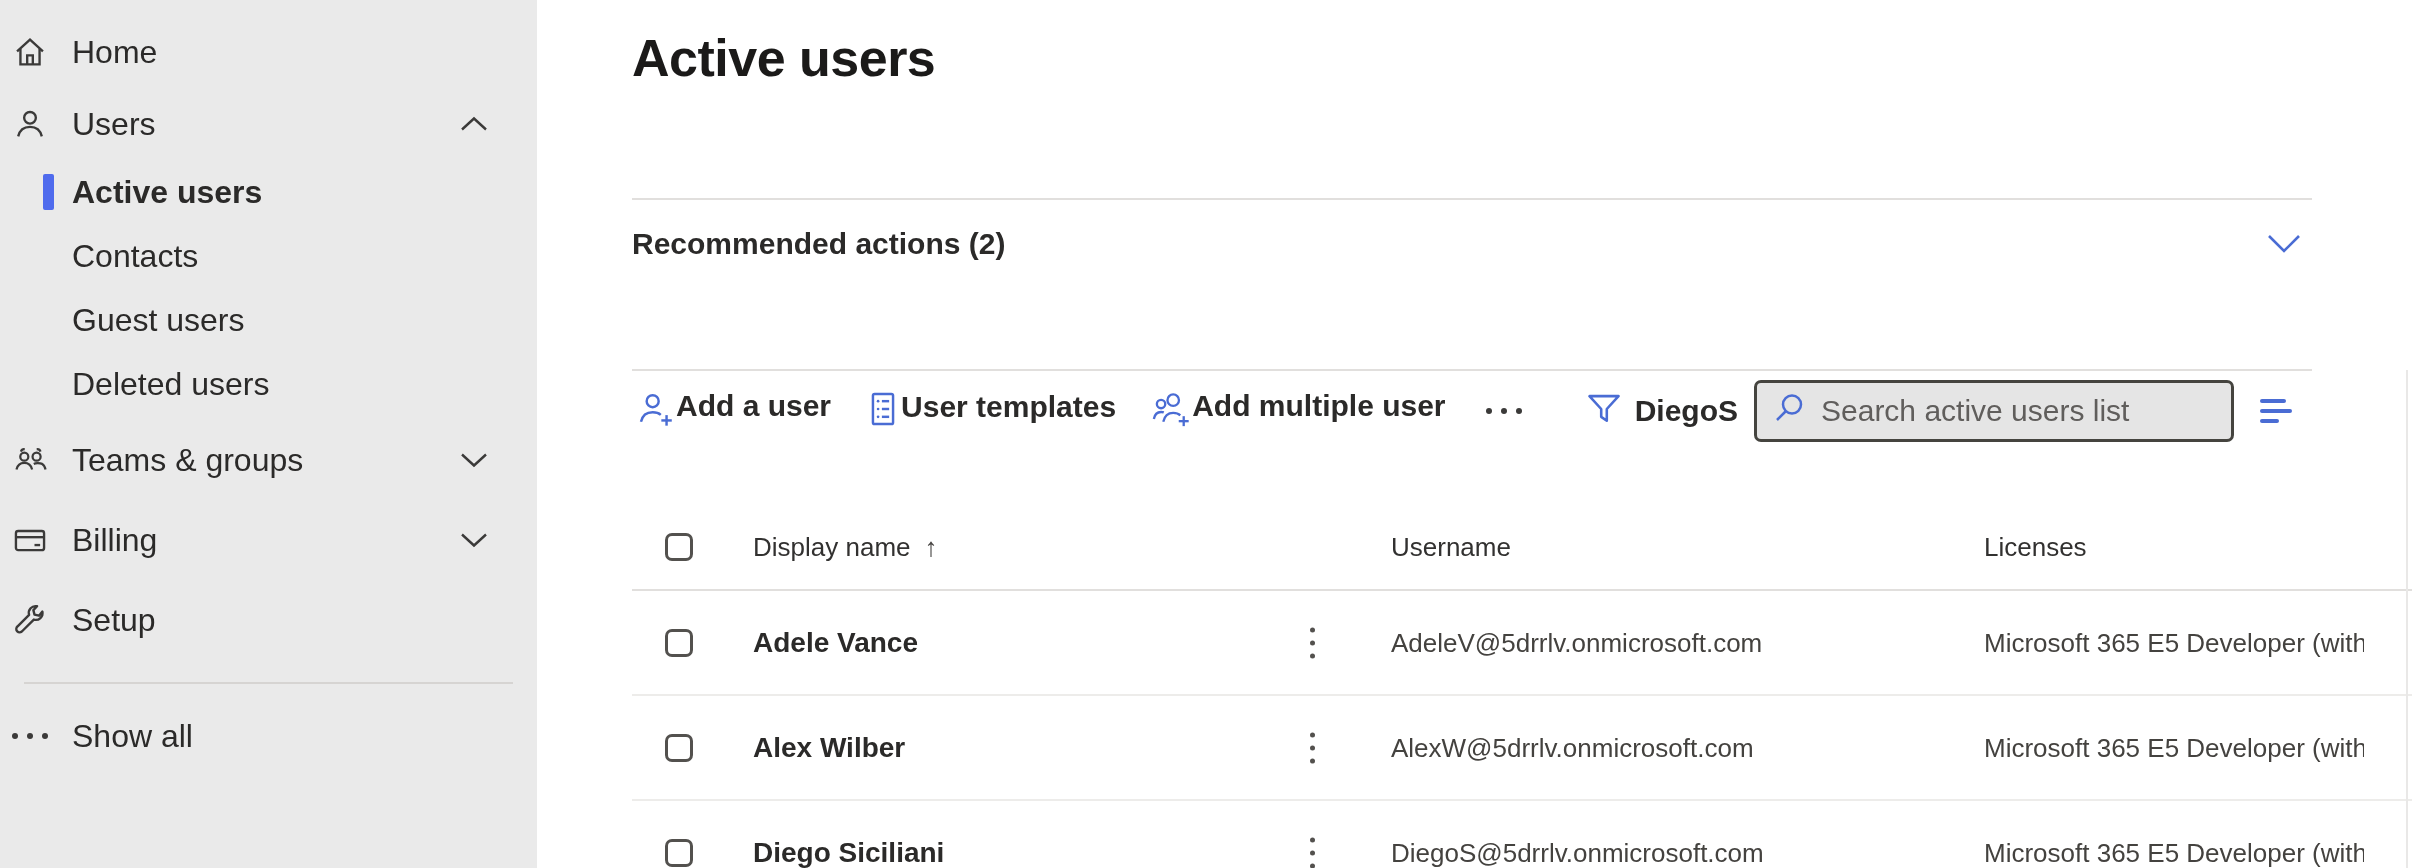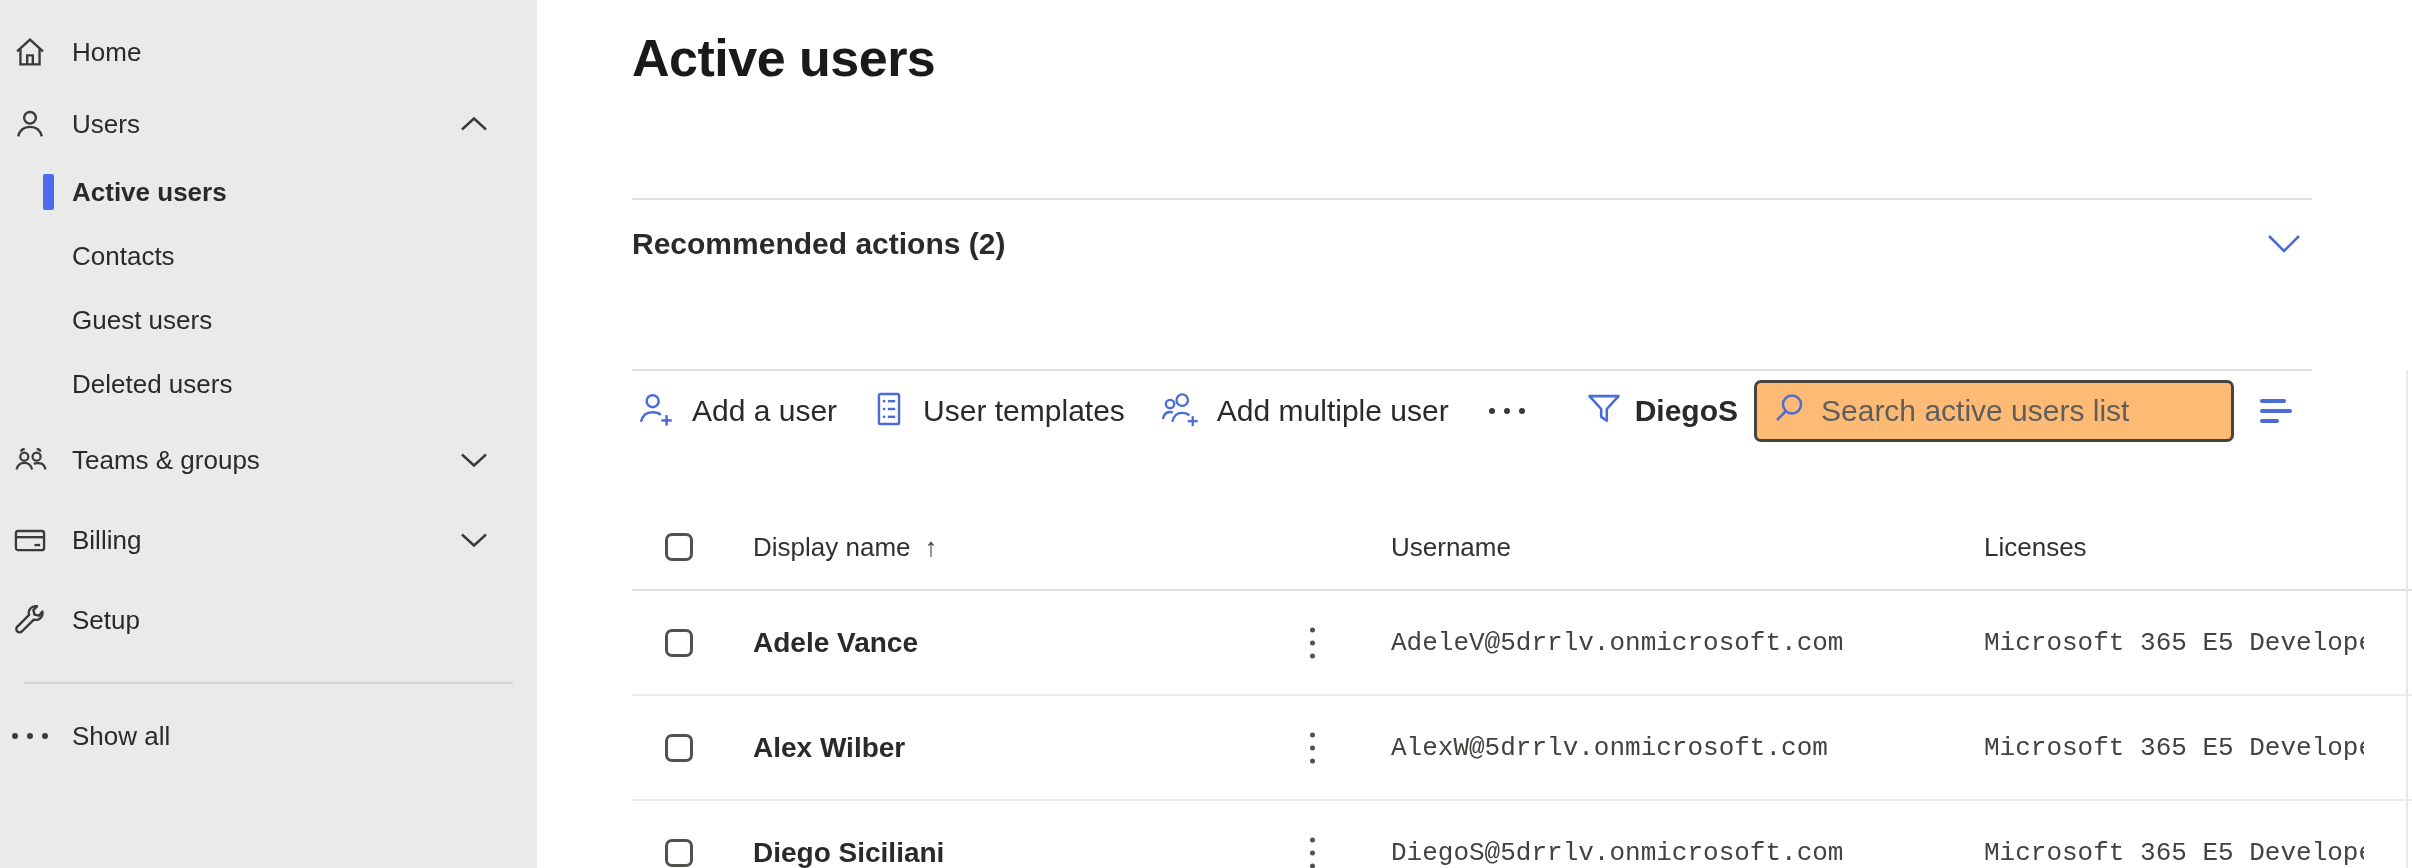--- a/index.html
+++ b/index.html
@@ -16,21 +16,21 @@
   }
   .nav-item {
     position:relative; display:flex; align-items:center;
     height:72px; padding-left:10px; cursor:pointer;
   }
   .nav-item .nicon {
     width:46px; height:34px; display:flex; align-items:center; justify-content:flex-start;
     color:#3b3a39; flex:0 0 46px; margin-left:2px;
   }
   .nav-item .nlabel {
-    margin-left:14px; font-size:26px; color:#2b2a29;
+    margin-left:14px; font-size:32px; color:#2b2a29;
   }
   .nav-sub { height:64px; }
   .nav-sub .nlabel { margin-left:62px; }
   .nav-sub.selected .nlabel { font-weight:600; }
   .sel-bar {
     position:absolute; left:43px; top:50%; transform:translateY(-50%);
     width:11px; height:36px; background:#4f6bed; border-radius:2px;
   }
   .nav-chevron {
     position:absolute; right:48px; top:50%; transform:translateY(-50%);
@@ -57,31 +57,31 @@
     display:flex; align-items:center; justify-content:space-between; cursor:pointer;
   }
   .rec-label { font-size:30px; font-weight:700; color:#2b2a29; }
   .rec-chevron { color:#4a6cd4; margin-right:10px; display:flex; }
   .div2 { margin-top:95px; }
 
   
   .toolbar {
     height:80px; width:1680px; display:flex; align-items:center;
   }
-  .tbtn { display:flex; align-items:center; gap:16px; cursor:pointer; color:#4a6cd4; }
+  .tbtn { display:flex; gap:0; cursor:pointer; color:#4a6cd4;font-weight:bold; }
   .tbtn .tlabel { font-size:30px; color:#2b2a29; }
   .tb-left { display:flex; align-items:center; gap:34px; margin-left:4px; }
   .tb-right { display:flex; align-items:center; margin-left:auto; margin-right:20px; }
   .more-dots { display:flex; gap:9px; margin-left:6px; cursor:pointer; }
   .more-dots i { width:6px; height:6px; border-radius:50%; background:#3b3a39; display:block; }
   .filter-btn { display:flex; align-items:center; gap:12px; cursor:pointer; color:#4a6cd4; }
   .filter-btn .tlabel { font-size:30px; font-weight:600; color:#2b2a29; }
   .searchbox {
     margin-left:16px; width:480px; height:62px; border:3px solid #45443f; border-radius:7px;
-    display:flex; align-items:center; background:#fdba74; padding:0 14px;
+    display:flex; align-items:center; background:#e5e5e5; padding:0 14px;
   }
   .searchbox svg { flex:0 0 auto; color:#4a6cd4; }
   .searchbox input {
     border:none; outline:none; font-size:30px; color:#323130; width:100%;
     font-family:"Liberation Sans", sans-serif; margin-left:14px; background:transparent;
   }
   .searchbox input::placeholder { color:#605e5c; opacity:1; }
   .sort-icon { margin-left:26px; cursor:pointer; display:flex; flex-direction:column; gap:6px; }
   .sort-icon i { display:block; height:4px; border-radius:2px; background:#4a6cd4; }
   .sort-icon i:nth-child(1){ width:26px; }
@@ -96,21 +96,21 @@
     width:28px; height:28px; border:3px solid #53514e; border-radius:7px; background:#fff; cursor:pointer;
     left:33px;
   }
   .col-name   { left:121px; }
   .col-dots   { left:678px; }
   .col-user   { left:759px; }
   .col-lic    { left:1352px; overflow:hidden; max-width:380px; }
   .th-label { font-size:26px; color:#323130; }
   .sort-arrow { font-size:26px; color:#484644; margin-left:14px; }
   .name-text { font-size:28px; font-weight:600; color:#2b2a29; }
-  .cell-text { font-size:26px; color:#44423f;font-family:Liberation Mono, monospace; }
+  .cell-text { font-size:26px; color:#44423f; }
   .dots-v { display:flex; flex-direction:column; gap:8px; cursor:pointer; }
   .dots-v i { width:5px; height:5px; border-radius:50%; background:#53514e; display:block; }
 
   .edge-line { position:absolute; right:4px; top:370px; bottom:0; width:2px; background:#e9e8e7; }
 </style>
 </head>
 <body>
 
 <nav class="sidebar">
 

